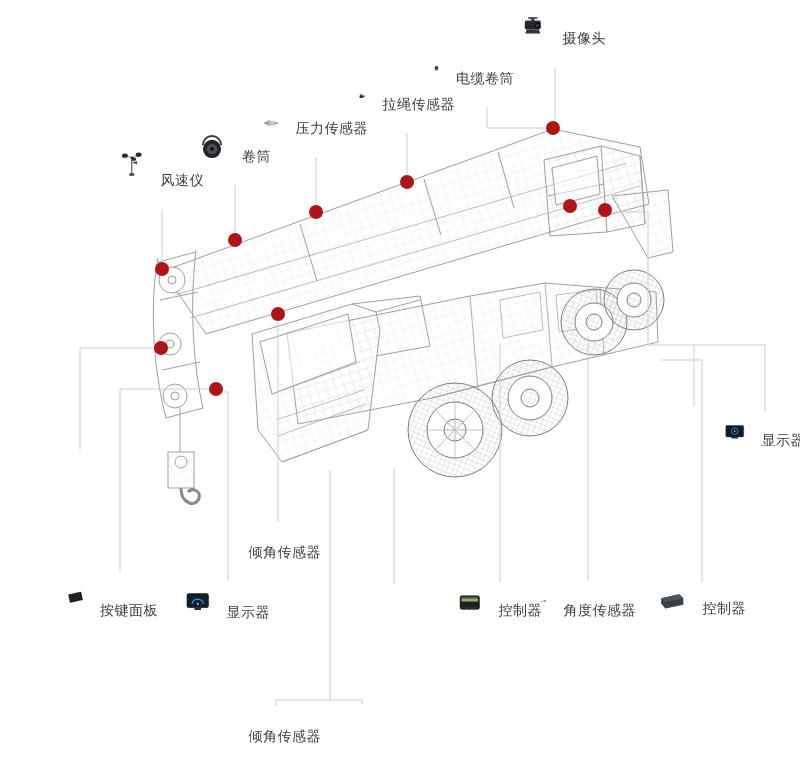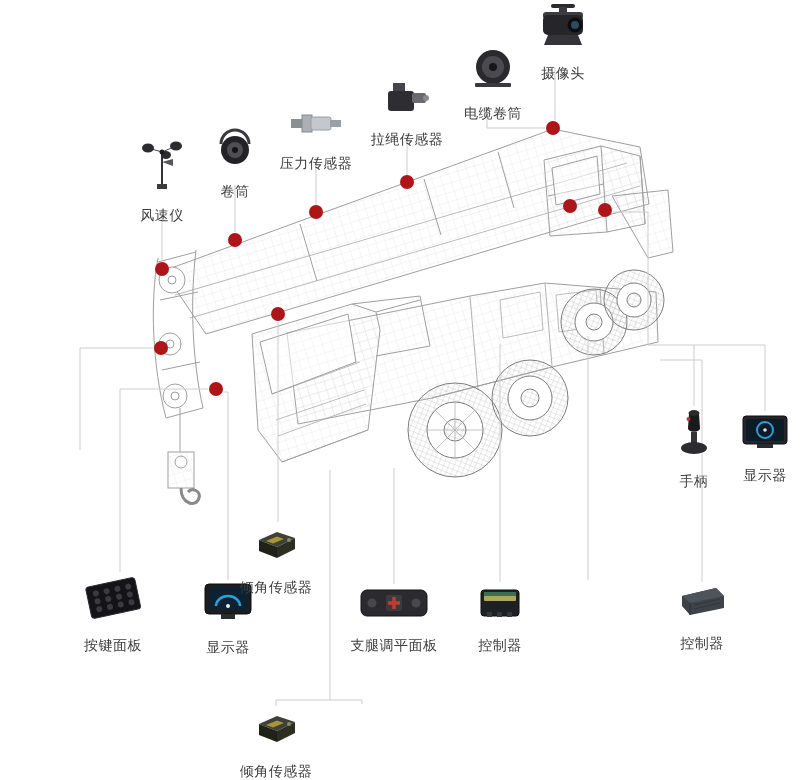--- a/index.html
+++ b/index.html
@@ -1,20 +1,20 @@
 <!DOCTYPE html>
 <html><head>
 <meta charset="utf-8">
 <style>
   * { margin:0; padding:0; box-sizing:border-box; }
   html,body { background:#ffffff; }
   body { font-family:"Liberation Sans","DejaVu Sans",sans-serif; }
   .stage { position:relative; width:800px; height:780px; background:#fff; overflow:hidden; }
   .layer { position:absolute; left:0; top:0; }
-  .comp { position:absolute; display:flex; flex-direction:column; align-items:center; gap:17px; }
+  .comp { position:absolute; display:flex; flex-direction:row; align-items:flex-end; gap:17px; }
   .lbl { font-size:14px; color:#3c3c3c; white-space:nowrap; letter-spacing:.5px; }
 </style>
 </head>
 <body>
 
 <div class="stage">
 
   <svg class="layer" width="800" height="780" viewBox="0 0 800 780">
     <defs>
       <pattern id="mesh" width="9" height="9" patternUnits="userSpaceOnUse" patternTransform="rotate(-17)">
@@ -120,21 +120,21 @@
       <rect x="28" y="3" width="8" height="7" fill="#3a3a3f"></rect>
       <rect x="12" y="8" width="40" height="7" rx="3" fill="#3c3c42"></rect>
       <rect x="12" y="11" width="40" height="20" rx="5" fill="#26262a"></rect>
       <circle cx="44" cy="21" r="7.5" fill="#0d0d10"></circle>
         <circle cx="44" cy="21" r="4" fill="#2c4b63"></circle>
       <path d="M17 31 L13 41 H51 L47 31 Z" fill="#333338"></path>
     </svg>
     <span class="lbl">摄像头</span>
   </div>
 
-  <div class="comp" style="left:453px;top:48px;width:80px">
+  <div class="comp" style="left:434px;top:48px;width:80px">
     <svg width="44" height="40" viewBox="0 0 44 40">
       <circle cx="22" cy="19" r="17" fill="#2a2a2e"></circle>
       <circle cx="22" cy="19" r="11" fill="#4a4a50"></circle>
       <circle cx="22" cy="19" r="4" fill="#17171a"></circle>
       <rect x="4" y="35" width="36" height="4" rx="1" fill="#3a3a3e"></rect>
     </svg>
     <span class="lbl">电缆卷筒</span>
   </div>
 
   <div class="comp" style="left:359px;top:78px;width:96px">
@@ -221,64 +221,61 @@
     <svg width="46" height="38" viewBox="0 0 46 38">
       <path d="M6 16 L24 8 L42 14 L24 23 Z" fill="#3f4038"></path>
       <path d="M6 16 L24 23 L24 34 L6 27 Z" fill="#202218"></path>
       <path d="M24 23 L42 14 L42 25 L24 34 Z" fill="#2c2e24"></path>
       <path d="M13 17 L24 12.5 L31 15 L20 19.5 Z" fill="#b7a43a" opacity=".85"></path>
       <circle cx="36" cy="16" r="2" fill="#8a8c6a"></circle>
     </svg>
     <span class="lbl">倾角传感器</span>
   </div>
 
-  <div class="comp" style="left:344px;top:586px;width:100px">
-    <svg width="70" height="34" viewBox="0 0 70 34">
-      <rect x="2" y="4" width="66" height="26" rx="6" fill="#2b2b2f" stroke="#151518"></rect>
-      <rect x="27" y="9" width="16" height="16" rx="2" fill="#3a3a3f"></rect>
-      <path d="M35 11 V23 M29 17 H41" stroke="#c43b34" stroke-width="3.5"></path>
-      <circle cx="13" cy="17" r="4.5" fill="#47474d"></circle>
-      <circle cx="57" cy="17" r="4.5" fill="#47474d"></circle>
-    </svg>
-    <span class="lbl">支腿调平面板</span>
-  </div>
 
   <div class="comp" style="left:458px;top:584px;width:84px">
     <svg width="46" height="36" viewBox="0 0 46 36">
       <rect x="4" y="6" width="38" height="26" rx="3" fill="#1f2023" stroke="#0e0f11"></rect>
       <rect x="7" y="8" width="32" height="9" rx="1" fill="#a8a85e"></rect>
       <rect x="7" y="8" width="32" height="4" fill="#3f6e4f"></rect>
       <rect x="10" y="28" width="5" height="5" fill="#36373b"></rect>
       <rect x="20" y="28" width="5" height="5" fill="#36373b"></rect>
       <rect x="30" y="28" width="5" height="5" fill="#36373b"></rect>
     </svg>
     <span class="lbl">控制器</span>
   </div>
 
+  <div class="comp" style="left:540px;top:582px;width:96px">
+    <svg width="88" height="38" viewBox="0 0 88 38">
+      <path d="M2 22 L54 12 L56 19 L4 29 Z" fill="#9aa0a4" stroke="#7a8084"></path>
+      <circle cx="11" cy="24" r="2" fill="#676d71"></circle>
+        <circle cx="21" cy="22" r="2" fill="#676d71"></circle>
+      <circle cx="31" cy="20" r="2" fill="#676d71"></circle>
+        <circle cx="41" cy="18" r="2" fill="#676d71"></circle>
+      <circle cx="67" cy="19" r="14" fill="#8f959a" stroke="#6d7378"></circle>
+      <circle cx="67" cy="19" r="6" fill="#60666a"></circle>
+      <circle cx="67" cy="19" r="2.5" fill="#2e3236"></circle>
+      <circle cx="67" cy="8" r="1.5" fill="#5d6367"></circle>
+        <circle cx="78" cy="19" r="1.5" fill="#5d6367"></circle>
+      <circle cx="67" cy="30" r="1.5" fill="#5d6367"></circle>
+        <circle cx="56" cy="19" r="1.5" fill="#5d6367"></circle>
+    </svg>
+    <span class="lbl">角度传感器</span>
+  </div>
 
   <div class="comp" style="left:658px;top:584px;width:88px">
     <svg width="52" height="34" viewBox="0 0 52 34">
       <path d="M6 12 L40 4 L48 12 L48 24 L14 31 L6 22 Z" fill="#3d4349"></path>
       <path d="M6 12 L40 4 L48 12 L14 19 Z" fill="#4d545b"></path>
       <path d="M14 19 L14 31" stroke="#2c3136"></path>
       <path d="M18 21 L44 15 M18 25 L44 19" stroke="#31373d"></path>
     </svg>
     <span class="lbl">控制器</span>
   </div>
 
-  <div class="comp" style="left:656px;top:408px;width:76px">
-    <svg width="36" height="48" viewBox="0 0 36 48">
-      <path d="M13 6 C13 2 23 2 23 6 L24 20 C24 25 12 25 12 20 Z" fill="#1a1a1d"></path>
-      <ellipse cx="18" cy="5" rx="5.5" ry="3" fill="#2b2b2f"></ellipse>
-      <circle cx="12.5" cy="11" r="2" fill="#b8342e"></circle>
-      <rect x="15" y="24" width="6" height="11" fill="#333338"></rect>
-      <ellipse cx="18" cy="40" rx="13" ry="6" fill="#2c2c30"></ellipse>
-    </svg>
-    <span class="lbl">手柄</span>
-  </div>
 
   <div class="comp" style="left:725px;top:414px;width:80px">
     <svg width="48" height="36" viewBox="0 0 48 36">
       <rect x="2" y="2" width="44" height="28" rx="3" fill="#23252a" stroke="#101114"></rect>
       <rect x="5" y="5" width="38" height="22" rx="2" fill="#0d1b26"></rect>
       <circle cx="24" cy="16" r="8" fill="none" stroke="#2a9fd8" stroke-width="2"></circle>
       <circle cx="24" cy="16" r="1.8" fill="#cfe4f0"></circle>
       <rect x="16" y="30" width="16" height="4" fill="#2a2c30"></rect>
     </svg>
     <span class="lbl">显示器</span>

